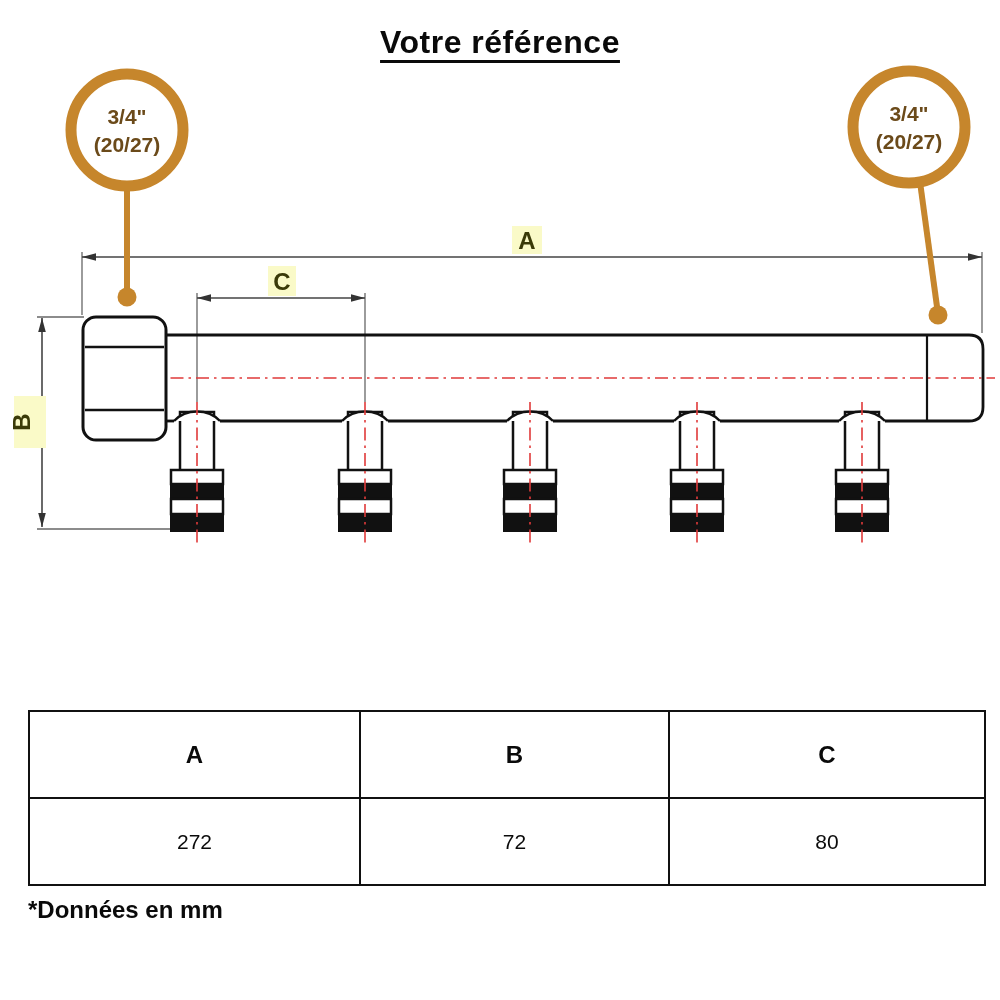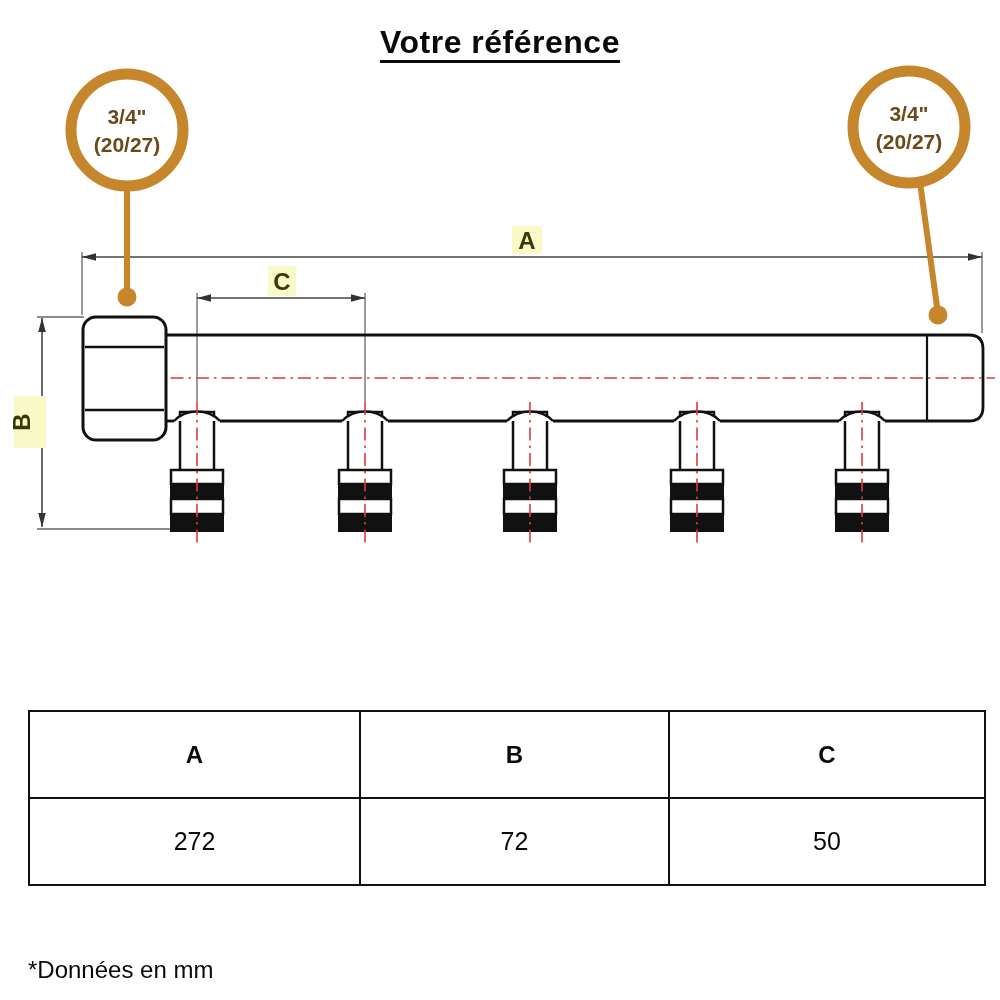--- a/index.html
+++ b/index.html
@@ -16,24 +16,24 @@
   svg.drawing{position:absolute;top:0;left:0;}
   .dim-table{
     position:absolute;top:710px;left:28px;width:944px;
     border-collapse:collapse;table-layout:fixed;
   }
   .dim-table td{
     border:2.5px solid #111;text-align:center;vertical-align:middle;
     background:#fff;color:#0a0a0a;
   }
   .dim-table tr.hdr td{height:83px;font-weight:bold;font-size:24px;}
-  .dim-table tr.val td{height:83px;font-size:25px;}
+  .dim-table tr.val td{height:83px;font-size:21px;}
   .footnote{
-    position:absolute;top:956px;left:28px;
-    font-size:24px;font-weight:normal;color:#0a0a0a;
+    position:absolute;top:896px;left:28px;
+    font-size:24px;font-weight:bold;color:#0a0a0a;
   }
   text.badge-txt{font-weight:bold;font-size:21px;text-anchor:middle;}
   text.dim-lbl{font-weight:bold;font-size:24px;text-anchor:middle;}
 </style>
 </head>
 <body>
 
 <div class="page">
 
   <h1 class="title">Votre référence</h1>
@@ -119,20 +119,20 @@
   <table class="dim-table">
     <tbody>
         <tr class="hdr">
       <td style="width:327px">A</td>
       <td style="width:305px">B</td>
       <td style="width:312px">C</td>
     </tr>
     <tr class="val">
       <td>272</td>
       <td>72</td>
-      <td>50</td>
+      <td>80</td>
     </tr>
   </tbody>
     </table>
 
   <div class="footnote">*Données en mm</div>
 
 </div>
 
 </body></html>

